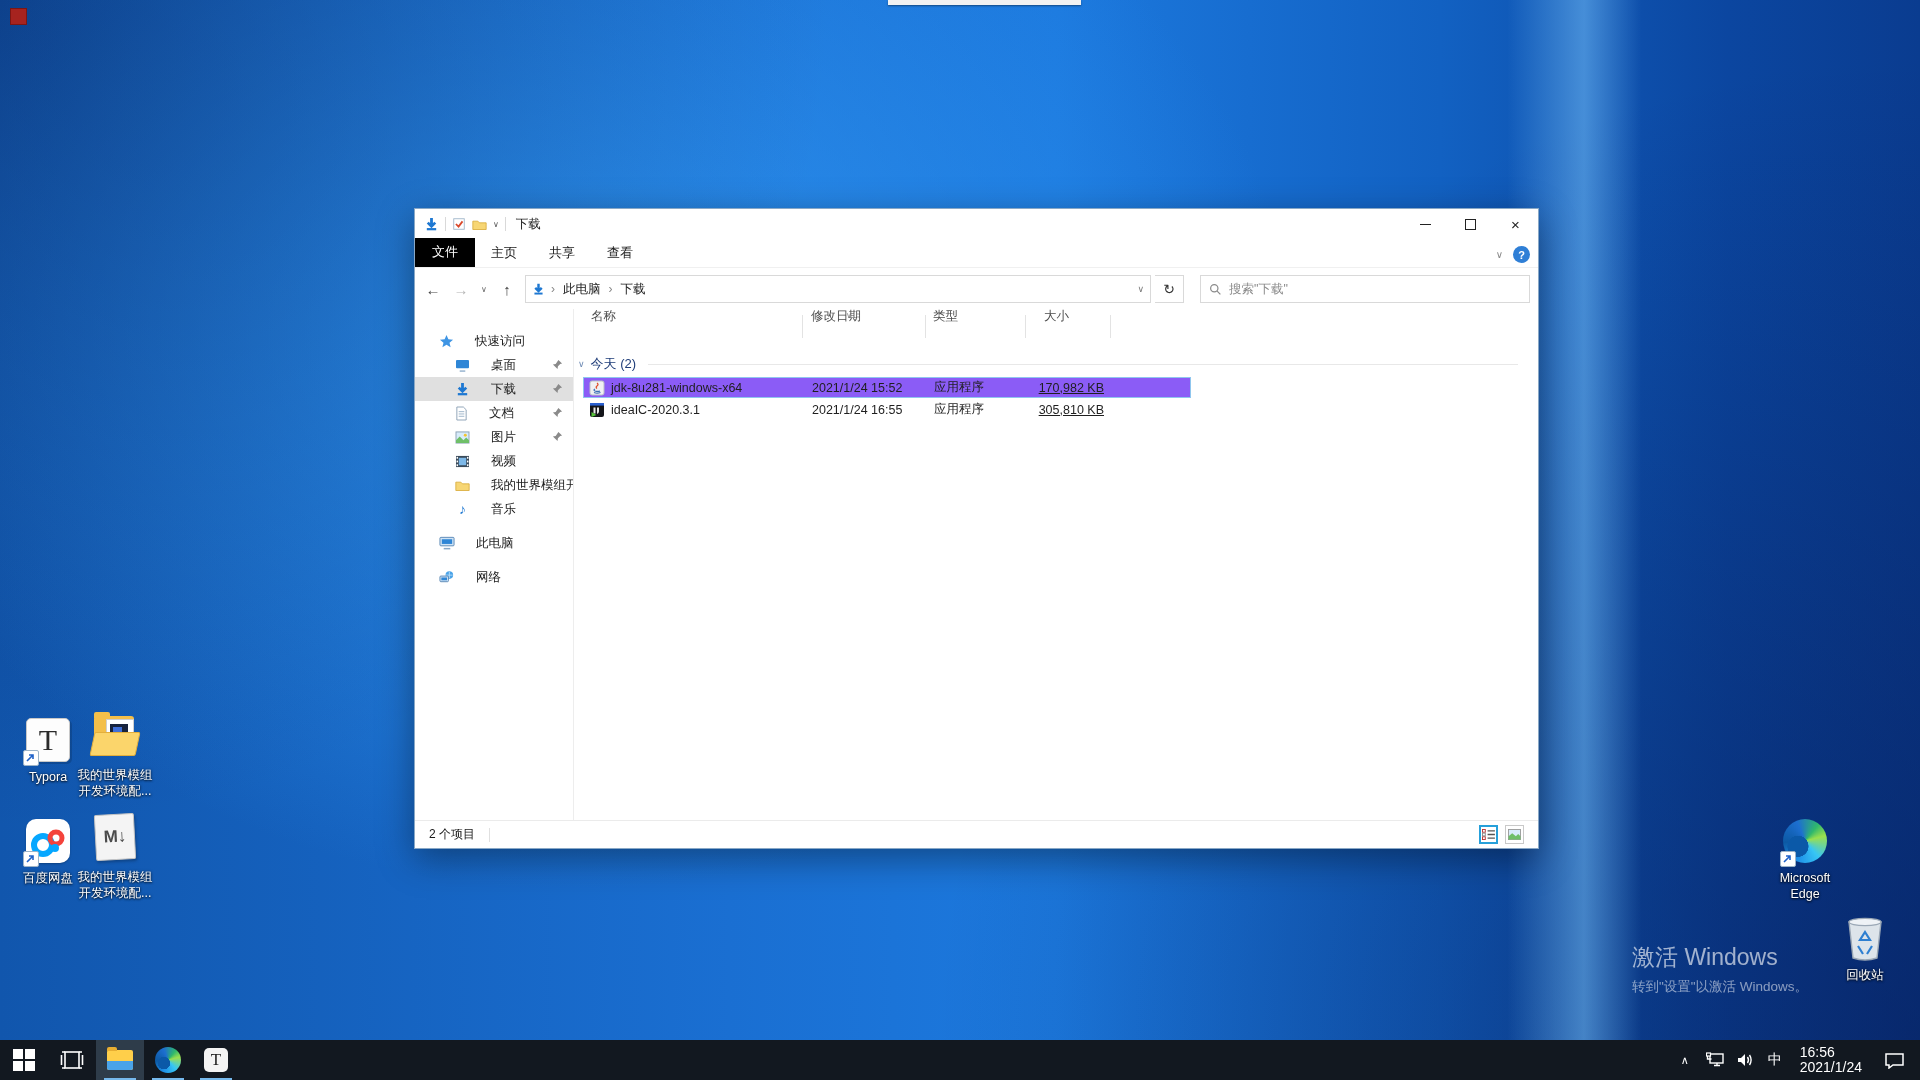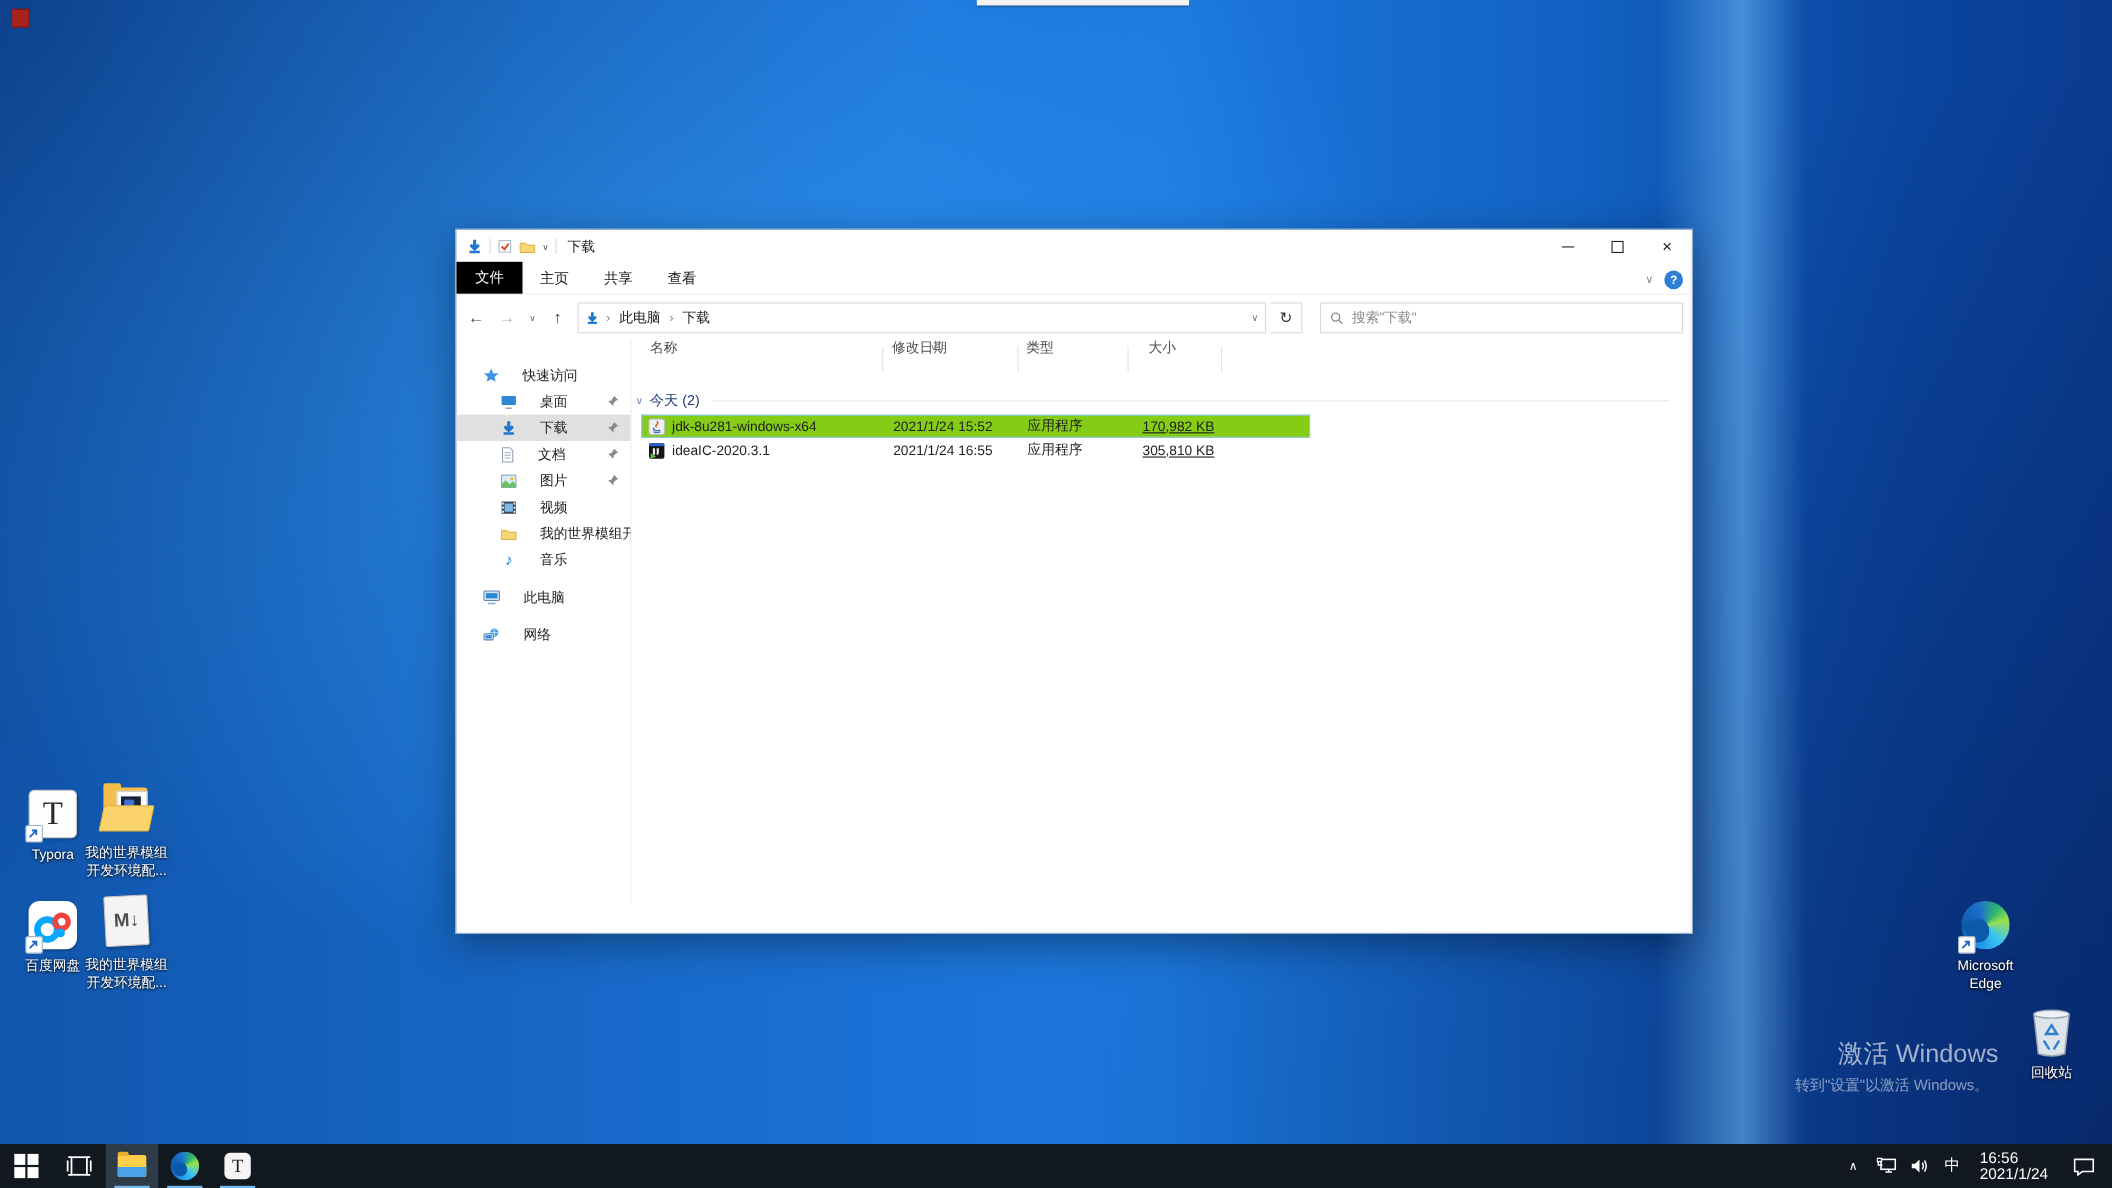--- a/index.html
+++ b/index.html
@@ -35,21 +35,21 @@
   .folder-front{position:absolute;left:0;bottom:0;width:44px;height:22px;background:#fbd56b;border-radius:2px;transform:skewX(-12deg);border:1px solid #e3af3c;}
   .md-page{width:38px;height:44px;margin:0 auto;background:#f4f4f4;border:1px solid #c4c4c4;border-radius:2px;
      display:flex;align-items:center;justify-content:center;font-weight:bold;font-size:17px;color:#4c4c4c;text-shadow:none;transform:rotate(-3deg);box-shadow:1px 2px 3px rgba(0,0,0,.25);}
   .edge-logo{width:44px;height:44px;margin:1px auto;border-radius:50%;
      background:
        radial-gradient(circle at 34% 62%, #0b59a8 0 26%, rgba(11,89,168,0) 27%),
        conic-gradient(from 140deg,#37c6f4,#1e8fe8,#0c59a4 35%,#1d6fd0 55%,#30b86c 72%,#9adf4e 82%,#37c6f4);}
   .bin-body{position:relative;width:40px;height:44px;margin:0 auto;}
   
   .watermark{position:absolute;left:1632px;top:942px;color:rgba(255,255,255,.62);}
-  .watermark .l1{font-size:23px;font-weight:400;margin-left:39px;}
+  .watermark .l1{font-size:23px;font-weight:400;}
   .watermark .l2{font-size:13.5px;color:rgba(255,255,255,.52);margin-top:5px;}
   
   .window{position:absolute;left:414px;top:208px;width:1123px;height:639px;background:#fff;
      border:1px solid #89a8c6;box-shadow:0 10px 34px rgba(0,0,0,.38);font-size:13px;color:#1a1a1a;}
   .titlebar{height:30px;display:flex;align-items:center;padding-left:9px;position:relative;}
   .qat{display:flex;align-items:center;gap:6px;}
   .sep-v{width:1px;height:14px;background:#d9d9d9;}
   .qat .dd{font-size:8px;color:#555;}
   .win-title{font-size:12.5px;margin-left:4px;}
   .win-controls{position:absolute;right:0;top:0;display:flex;height:30px;}
@@ -85,21 +85,21 @@
   .filearea{flex:1;position:relative;}
   .colheads{height:33px;border-bottom:1px solid #fff;display:flex;align-items:flex-end;color:#4d4d4d;font-size:12.5px;position:relative;}
   .ch{position:absolute;bottom:17px;font-family:Liberation Serif, serif;}
   .ch-sort{position:absolute;top:2px;left:272px;font-size:8px;color:#888;}
   .colsep{position:absolute;top:6px;bottom:4px;width:1px;background:#e3e3e3;}
   .grouphead{position:absolute;left:4px;top:46px;right:20px;display:flex;align-items:center;gap:6px;}
   .grouphead .gchev{color:#6d8ab4;font-size:9px;}
   .grouphead .glabel{color:#1e3c78;font-size:13px;}
   .grouphead .gline{flex:1;height:1px;background:#e8e8e8;margin-left:6px;}
   .frow{position:absolute;left:9px;width:608px;height:21px;display:flex;align-items:center;font-size:12.5px;color:#1f1f1f;border:1px solid transparent;box-sizing:border-box;}
-  .frow.sel{background:#84cc16;border-color:#8fc6ee;}
+  .frow.sel{background:#8b5cf6;border-color:#8fc6ee;}
   .frow .fic{width:16px;height:16px;margin:0 6px 0 5px;flex:0 0 16px;}
   .frow .fname{flex:1;}
   .frow .fdate{position:absolute;left:228px;}
   .frow .ftype{position:absolute;left:350px;}
   .frow .fsize{position:absolute;left:380px;width:140px;text-align:right;text-decoration:underline;}
   .statusbar{position:absolute;left:0;right:0;bottom:0;height:27px;border-top:1px solid #ebebeb;display:flex;align-items:center;padding:0 14px;font-size:12px;}
   .status-sep{width:1px;height:14px;background:#e0e0e0;margin-left:14px;}
   .viewtoggles{margin-left:auto;display:flex;gap:7px;}
   .vt{width:19px;height:19px;border:1px solid #c9c9c9;display:flex;align-items:center;justify-content:center;box-sizing:border-box;}
   .vt.sel{border:2px solid #26a0da;}
@@ -422,20 +422,40 @@
               <path d="M2.5 10 l5 3 -5 2 Z" fill="#57c43a"></path>
             </svg>
           <span class="fname">ideaIC-2020.3.1</span>
           <span class="fdate">2021/1/24 16:55</span>
           <span class="ftype">应用程序</span>
           <span class="fsize">305,810 KB</span>
         </div>
       </div>
     </div>
 
+    <div class="statusbar">
+      <span>2 个项目</span>
+      <span class="status-sep"></span>
+      <div class="viewtoggles">
+        <div class="vt sel">
+          <svg width="13" height="11" viewBox="0 0 14 12">
+              <rect x="0.5" y="0.5" width="3" height="3" fill="none" stroke="#b33"></rect>
+              <rect x="0.5" y="8.5" width="3" height="3" fill="none" stroke="#b33"></rect>
+              <rect x="0.5" y="4.5" width="3" height="3" fill="none" stroke="#888"></rect>
+              <path d="M6 2 h8 M6 6 h8 M6 10 h8" stroke="#555" stroke-width="1.4"></path>
+            </svg>
+        </div>
+        <div class="vt">
+          <svg width="13" height="11" viewBox="0 0 14 12">
+              <rect x="0.5" y="0.5" width="13" height="11" fill="#d8ecfb" stroke="#999"></rect>
+              <path d="M0.5 8 l4 -3.5 4 3.5 2.5 -2.5 2.5 2.5 v3.5 h-13 Z" fill="#6fbf68"></path>
+            </svg>
+        </div>
+      </div>
+    </div>
   </div>
 </div>
 
 <div class="taskbar">
   <div class="tbtn">
     <span class="start-grid">
         <i></i>
         <i></i>
         <i></i>
         <i></i>

